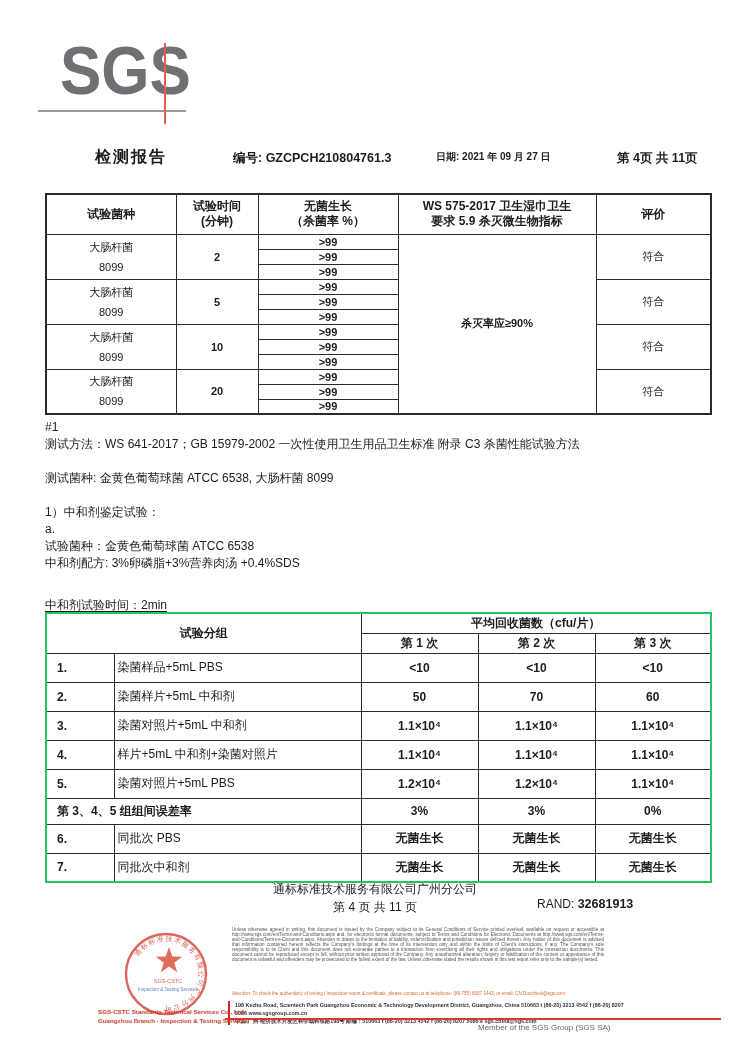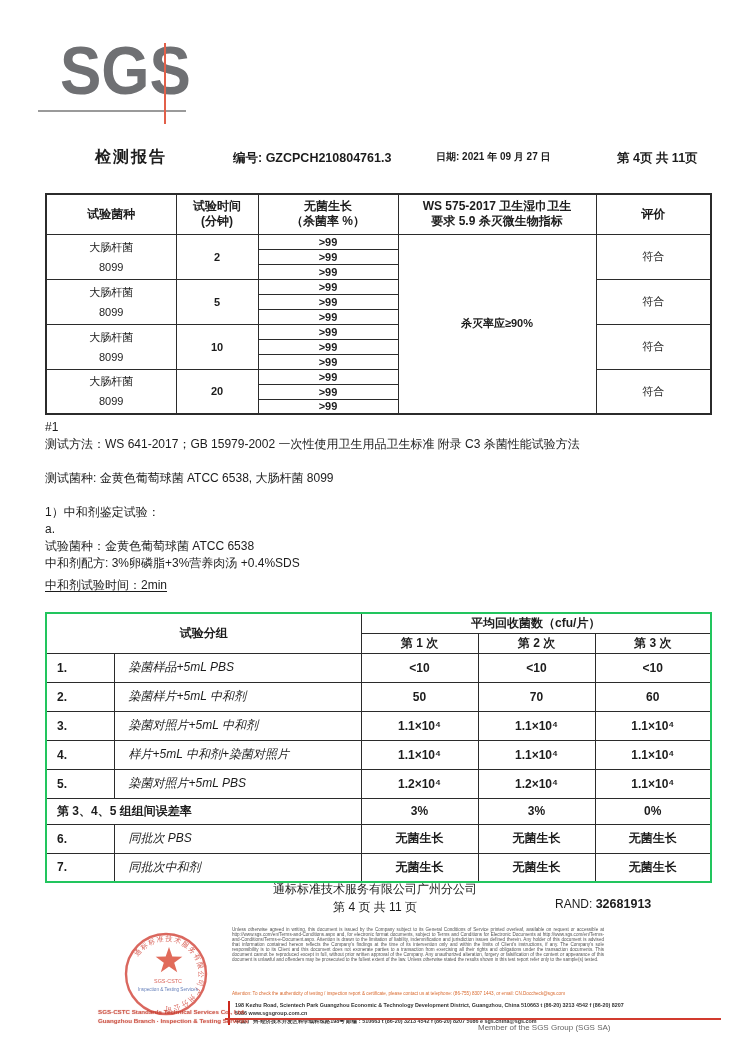--- a/index.html
+++ b/index.html
@@ -31,35 +31,35 @@
   .cell-res { font-weight:bold; }
   .cell-req { font-size:12px; font-weight:bold; }
   .cell-eval { font-size:12px; }
   .ws { white-space:pre-line; }
 
   .t2 { position:absolute; left:45px; top:612px; border:2px solid #22c55e; }
   .t2 th, .t2 td { border:1px solid #2b2b2b; text-align:center; vertical-align:middle; padding:0; font-size:12px; }
   .t2 thead th { height:20px; font-weight:bold; }
   .t2 td { height:29px; }
   .t2 .cell-no { text-align:left; padding-left:10px; font-weight:bold; }
-  .t2 .cell-desc { text-align:left; padding-left:14px;font-style:italic; }
+  .t2 .cell-desc { text-align:left; padding-left:3px; }
   .t2 .cell-val { font-weight:bold; }
   .t2 .row-error td { height:26px; }
   .t2 .cell-error { text-align:left; padding-left:10px; font-weight:bold;margin-top:40px; }
 
   
   .notes { position:absolute; left:45px; top:419px; width:660px; font-size:12px; line-height:17px; }
   .notes .gap-lg { margin-top:17px; }
-  .notes .gap-md { margin-top:5px; }
+  .notes .gap-md { margin-top:25px; }
   .underlined { text-decoration:underline; text-underline-offset:2px; }
 
   
   .f-company { position:absolute; top:881px; left:0; width:750px; text-align:center; font-size:12px; }
   .f-pages   { position:absolute; top:899px; left:0; width:750px; text-align:center; font-size:12px; }
-  .f-rand    { position:absolute; top:897px; left:555px; font-size:12px; }
+  .f-rand    { position:absolute; top:897px; left:537px; font-size:12px; }
   .f-rand b  { font-size:12.5px; }
 
   .fineprint { position:absolute; left:232px; top:927px; width:372px; font-size:4.6px;
                line-height:5px; color:#555; text-align:justify; }
   .attention { position:absolute; left:232px; top:991px; width:372px; font-size:4.6px;
                line-height:5px; color:#d96a2f; }
   .addr { position:absolute; left:228px; top:1001px; width:400px; border-left:2px solid #cc2a1e;
           padding-left:5px; font-size:5.4px; line-height:8px; color:#333; font-weight:bold; }
   .f-redline { position:absolute; left:225px; top:1018px; width:496px; height:2px; background:#d23b2e; }
   .f-member  { position:absolute; left:478px; top:1023px; font-size:8px; color:#666; }

